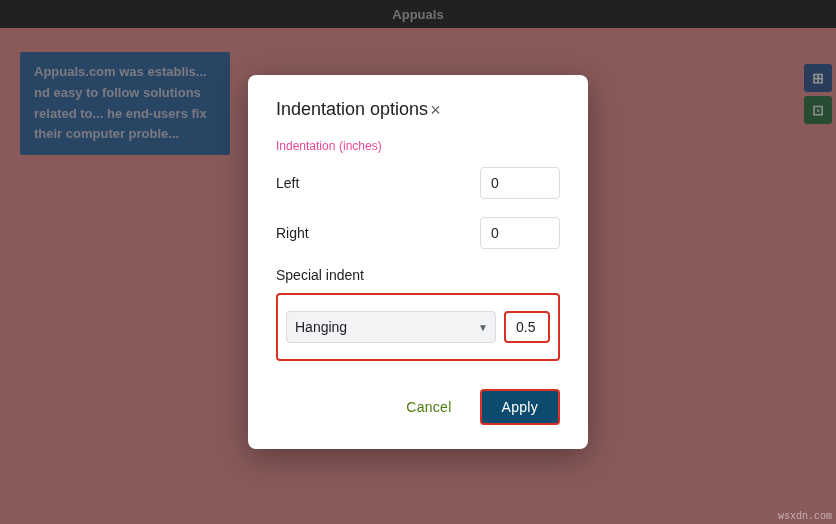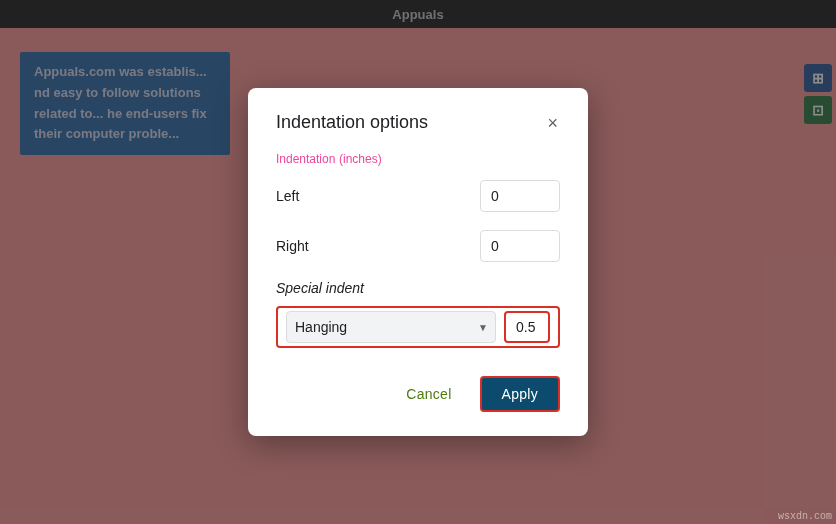--- a/index.html
+++ b/index.html
@@ -99,21 +99,21 @@
       background: #fff;
       border-radius: 8px;
       width: 340px;
       padding: 24px 28px 24px 28px;
       box-shadow: 0 8px 32px rgba(0,0,0,0.35);
     }
 
     .dialog-header {
       display: flex;
       align-items: center;
-      justify-content: space-between;
+      justify-content: flex-start;
       margin-bottom: 18px;
     }
 
     .dialog-title {
       font-size: 18px;
       font-weight: 500;
       color: #202124;
     }
 
     .close-btn {
@@ -161,30 +161,29 @@
       color: #202124;
       outline: none;
       text-align: left;
     }
 
     .special-indent-label {
       font-size: 14px;
       font-weight: 500;
       color: #202124;
       margin-bottom: 10px;
-      font-style: italic;
     }
 
     .special-indent-row {
       display: flex;
       align-items: center;
       gap: 8px;
       border: 2px solid #d93025;
       border-radius: 4px;
-      padding: 3px 8px;
+      padding: 16px 8px;
     }
 
     .select-wrapper {
       flex: 1;
       position: relative;
       display: flex;
       align-items: center;
     }
 
     .select-wrapper select {

